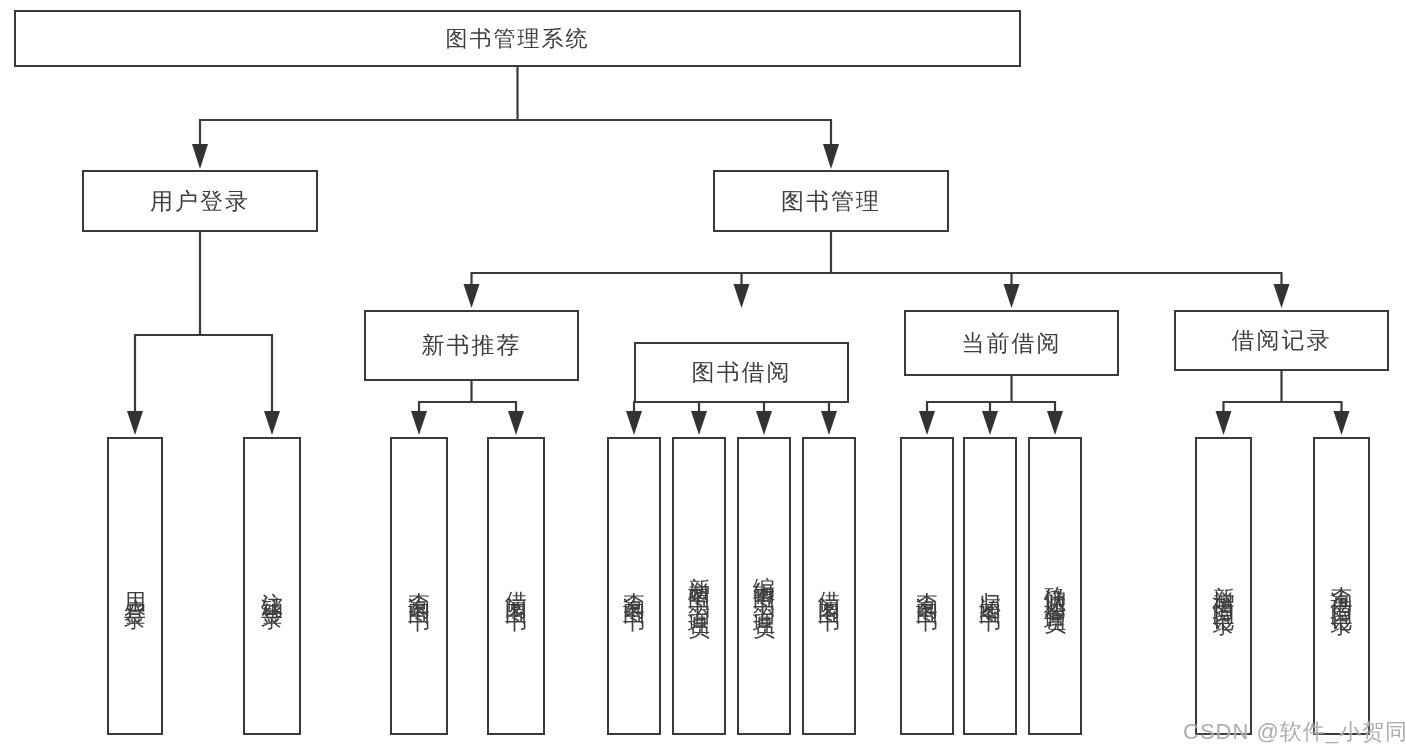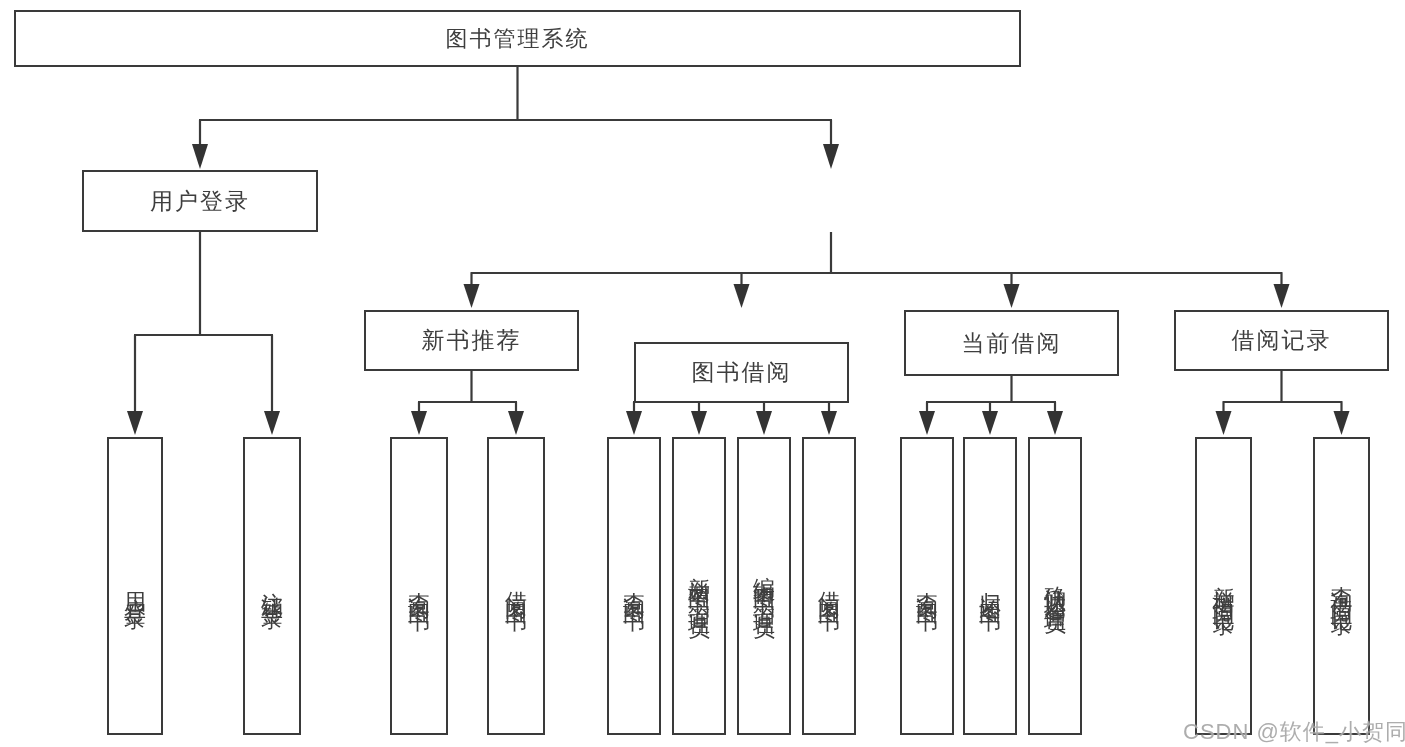--- a/index.html
+++ b/index.html
@@ -89,22 +89,23 @@
       <polygon points="982,411 998,411 990,435"></polygon>
       <polygon points="1047,411 1063,411 1055,435"></polygon>
       <polygon points="1215.5,411 1231.5,411 1223.5,435"></polygon>
       <polygon points="1333.5,411 1349.5,411 1341.5,435"></polygon>
     </g>
   </svg>
 
   <div class="box hlabel root" style="left:14px;top:10px;width:1007px;height:57px;">图书管理系统</div>
 
   <div class="box hlabel" style="left:82px;top:170px;width:236px;height:62px;">用户登录</div>
+  <div class="box hlabel" style="left:713px;top:170px;width:236px;height:62px;">图书管理</div>
 
-  <div class="box hlabel" style="left:364px;top:310px;width:215px;height:61px;">新书推荐</div>
+  <div class="box hlabel" style="left:364px;top:310px;width:215px;height:71px;">新书推荐</div>
   <div class="box hlabel" style="left:634px;top:310px;width:215px;height:61px;margin-top:32px;">图书借阅</div>
   <div class="box hlabel" style="left:904px;top:310px;width:215px;height:66px;">当前借阅</div>
   <div class="box hlabel" style="left:1174px;top:310px;width:215px;height:61px;">借阅记录</div>
 
   <div class="box vbox" style="left:107px;top:437px;width:56px;height:298px;">
     <span class="vlabel">用户登录</span>
   </div>
   <div class="box vbox" style="left:243px;top:437px;width:58px;height:298px;">
     <span class="vlabel">注销登录</span>
   </div>

